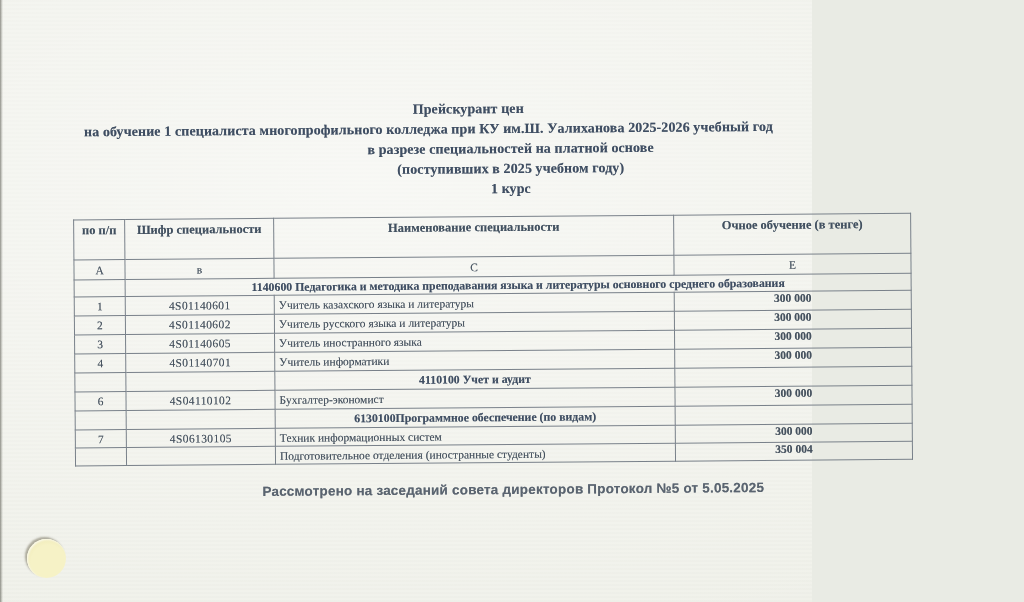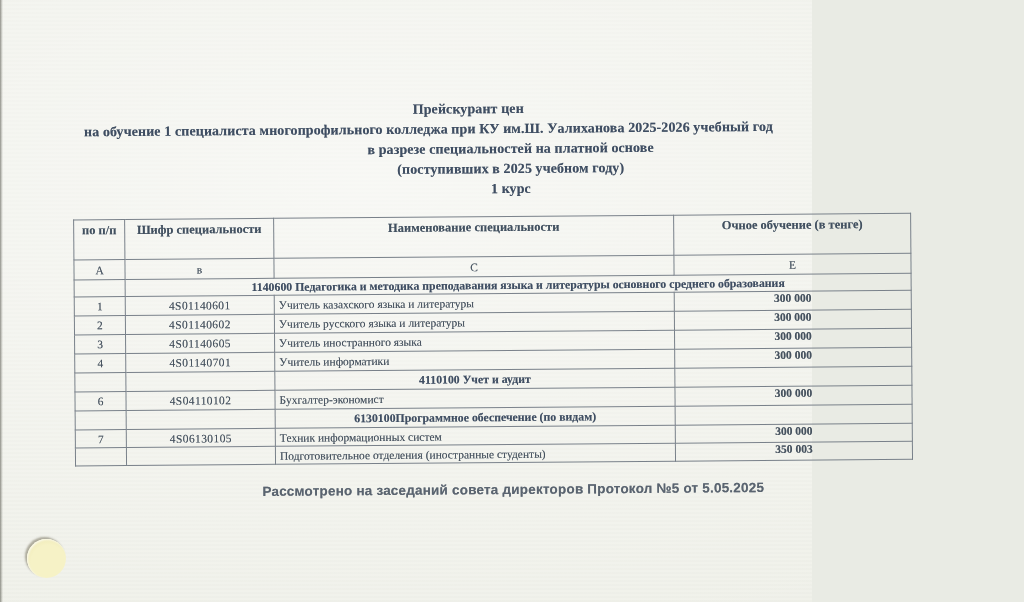--- a/index.html
+++ b/index.html
@@ -205,21 +205,21 @@
       <tr class="data-row" style="height:18px">
         <td class="c-num">7</td>
         <td class="c-code">4S06130105</td>
         <td class="c-name">Техник информационных систем</td>
         <td class="c-price"><span class="pv">300 000</span></td>
       </tr>
       <tr class="data-row" style="height:18px">
         <td class="c-num"></td>
         <td class="c-code"></td>
         <td class="c-name">Подготовительное отделения (иностранные студенты)</td>
-        <td class="c-price"><span class="pv">350 003</span></td>
+        <td class="c-price"><span class="pv">350 004</span></td>
       </tr>
     </tbody>
       </table>
 
     <div class="footer-note">Рассмотрено на заседаний совета директоров  Протокол №5 от 5.05.2025</div>
 
   </div>
 </div>
 
 </body></html>

